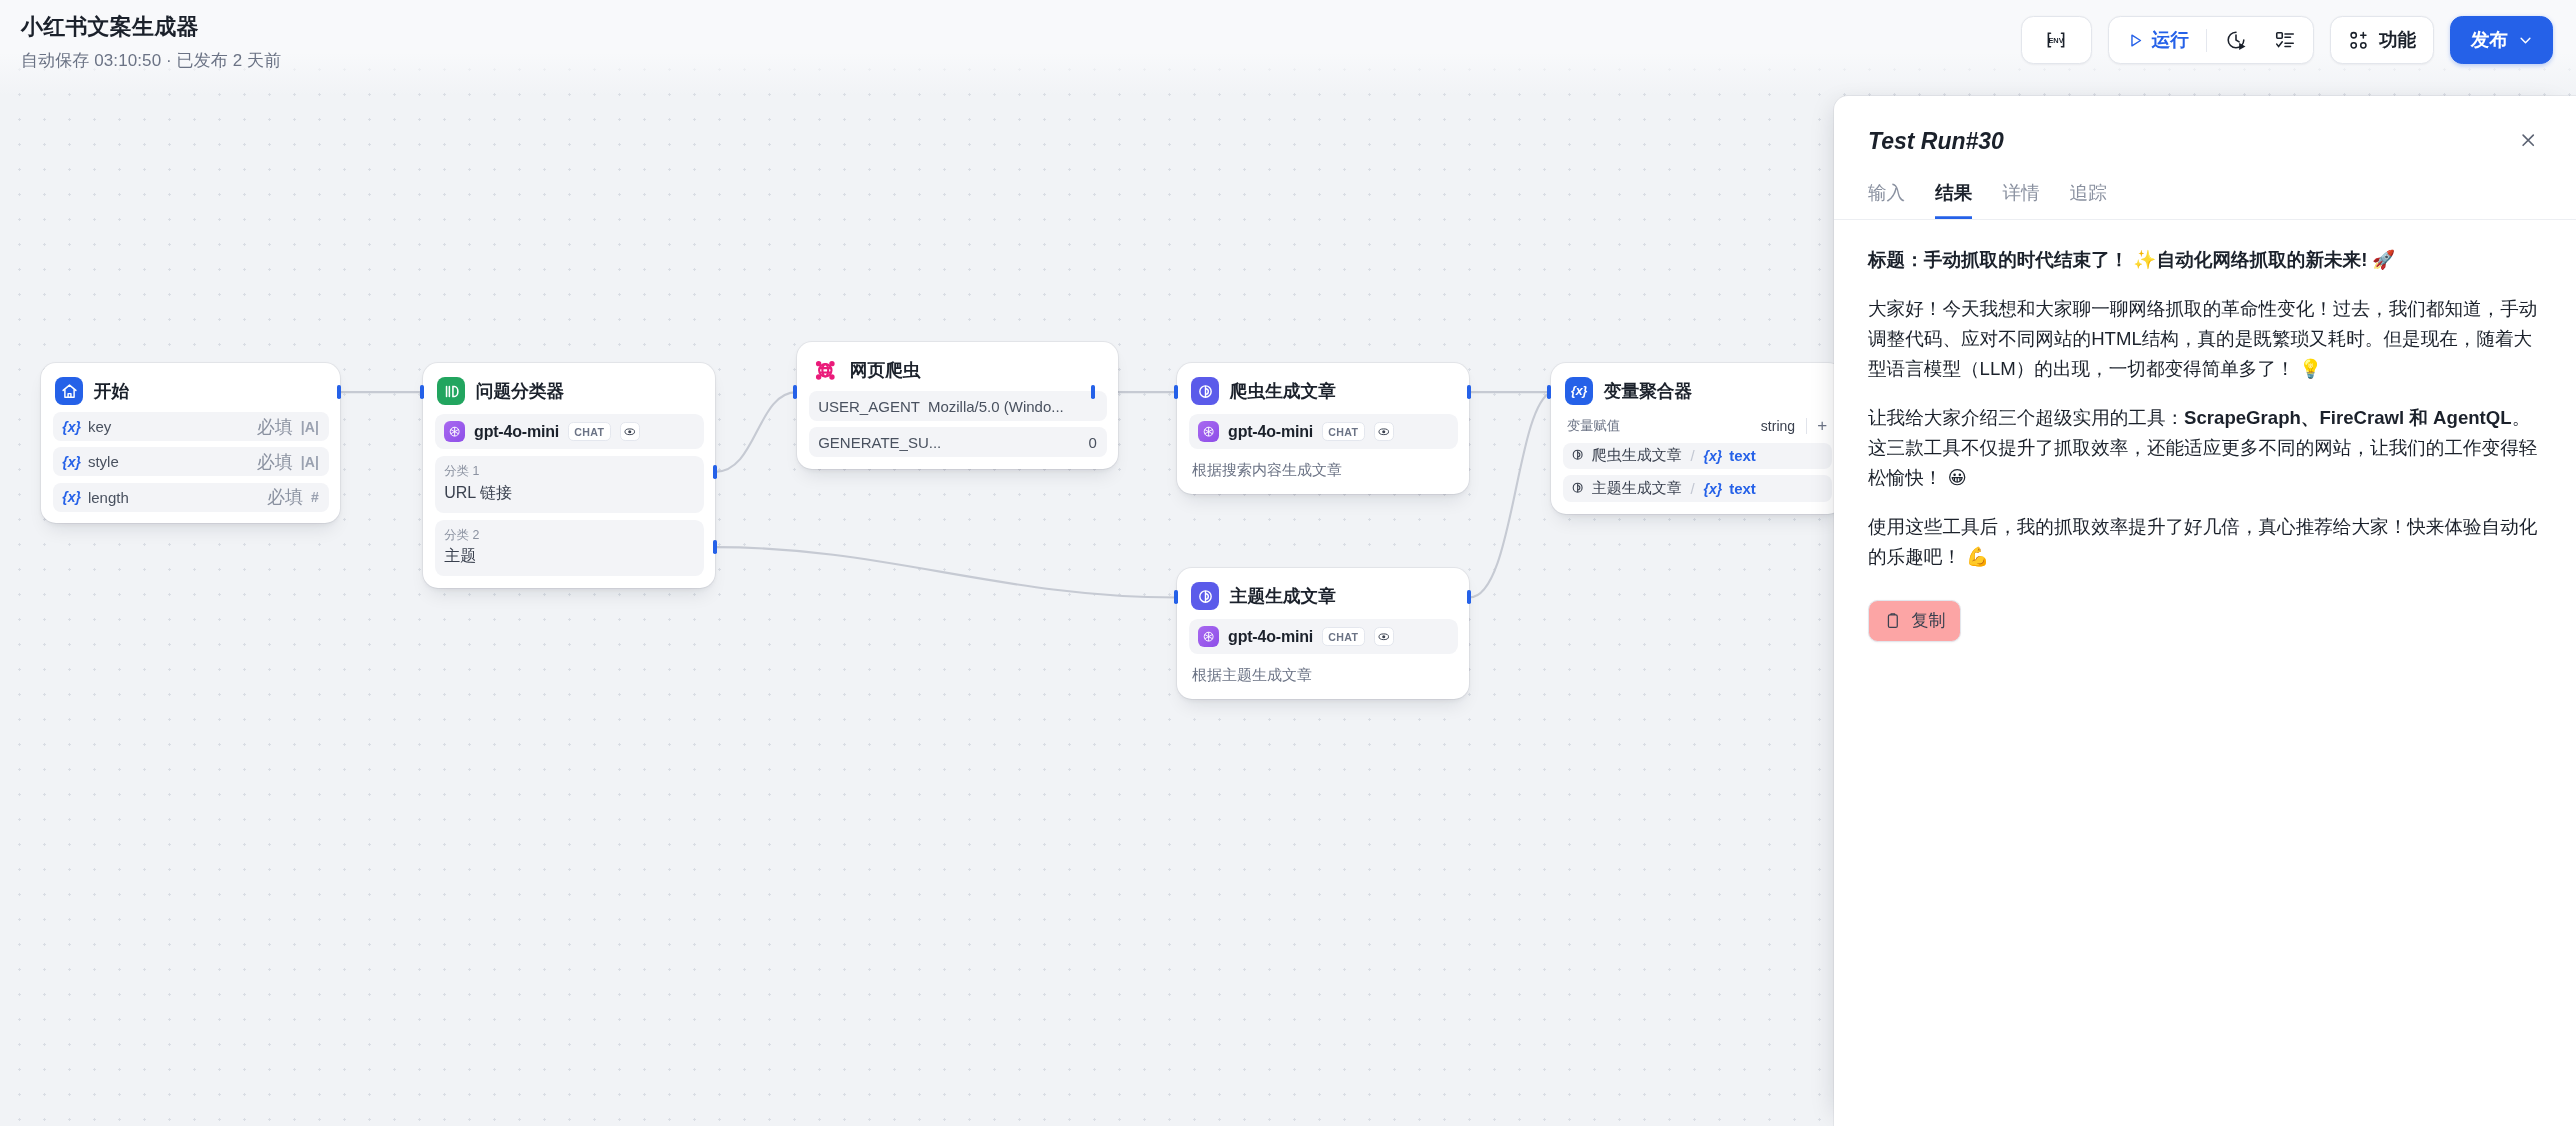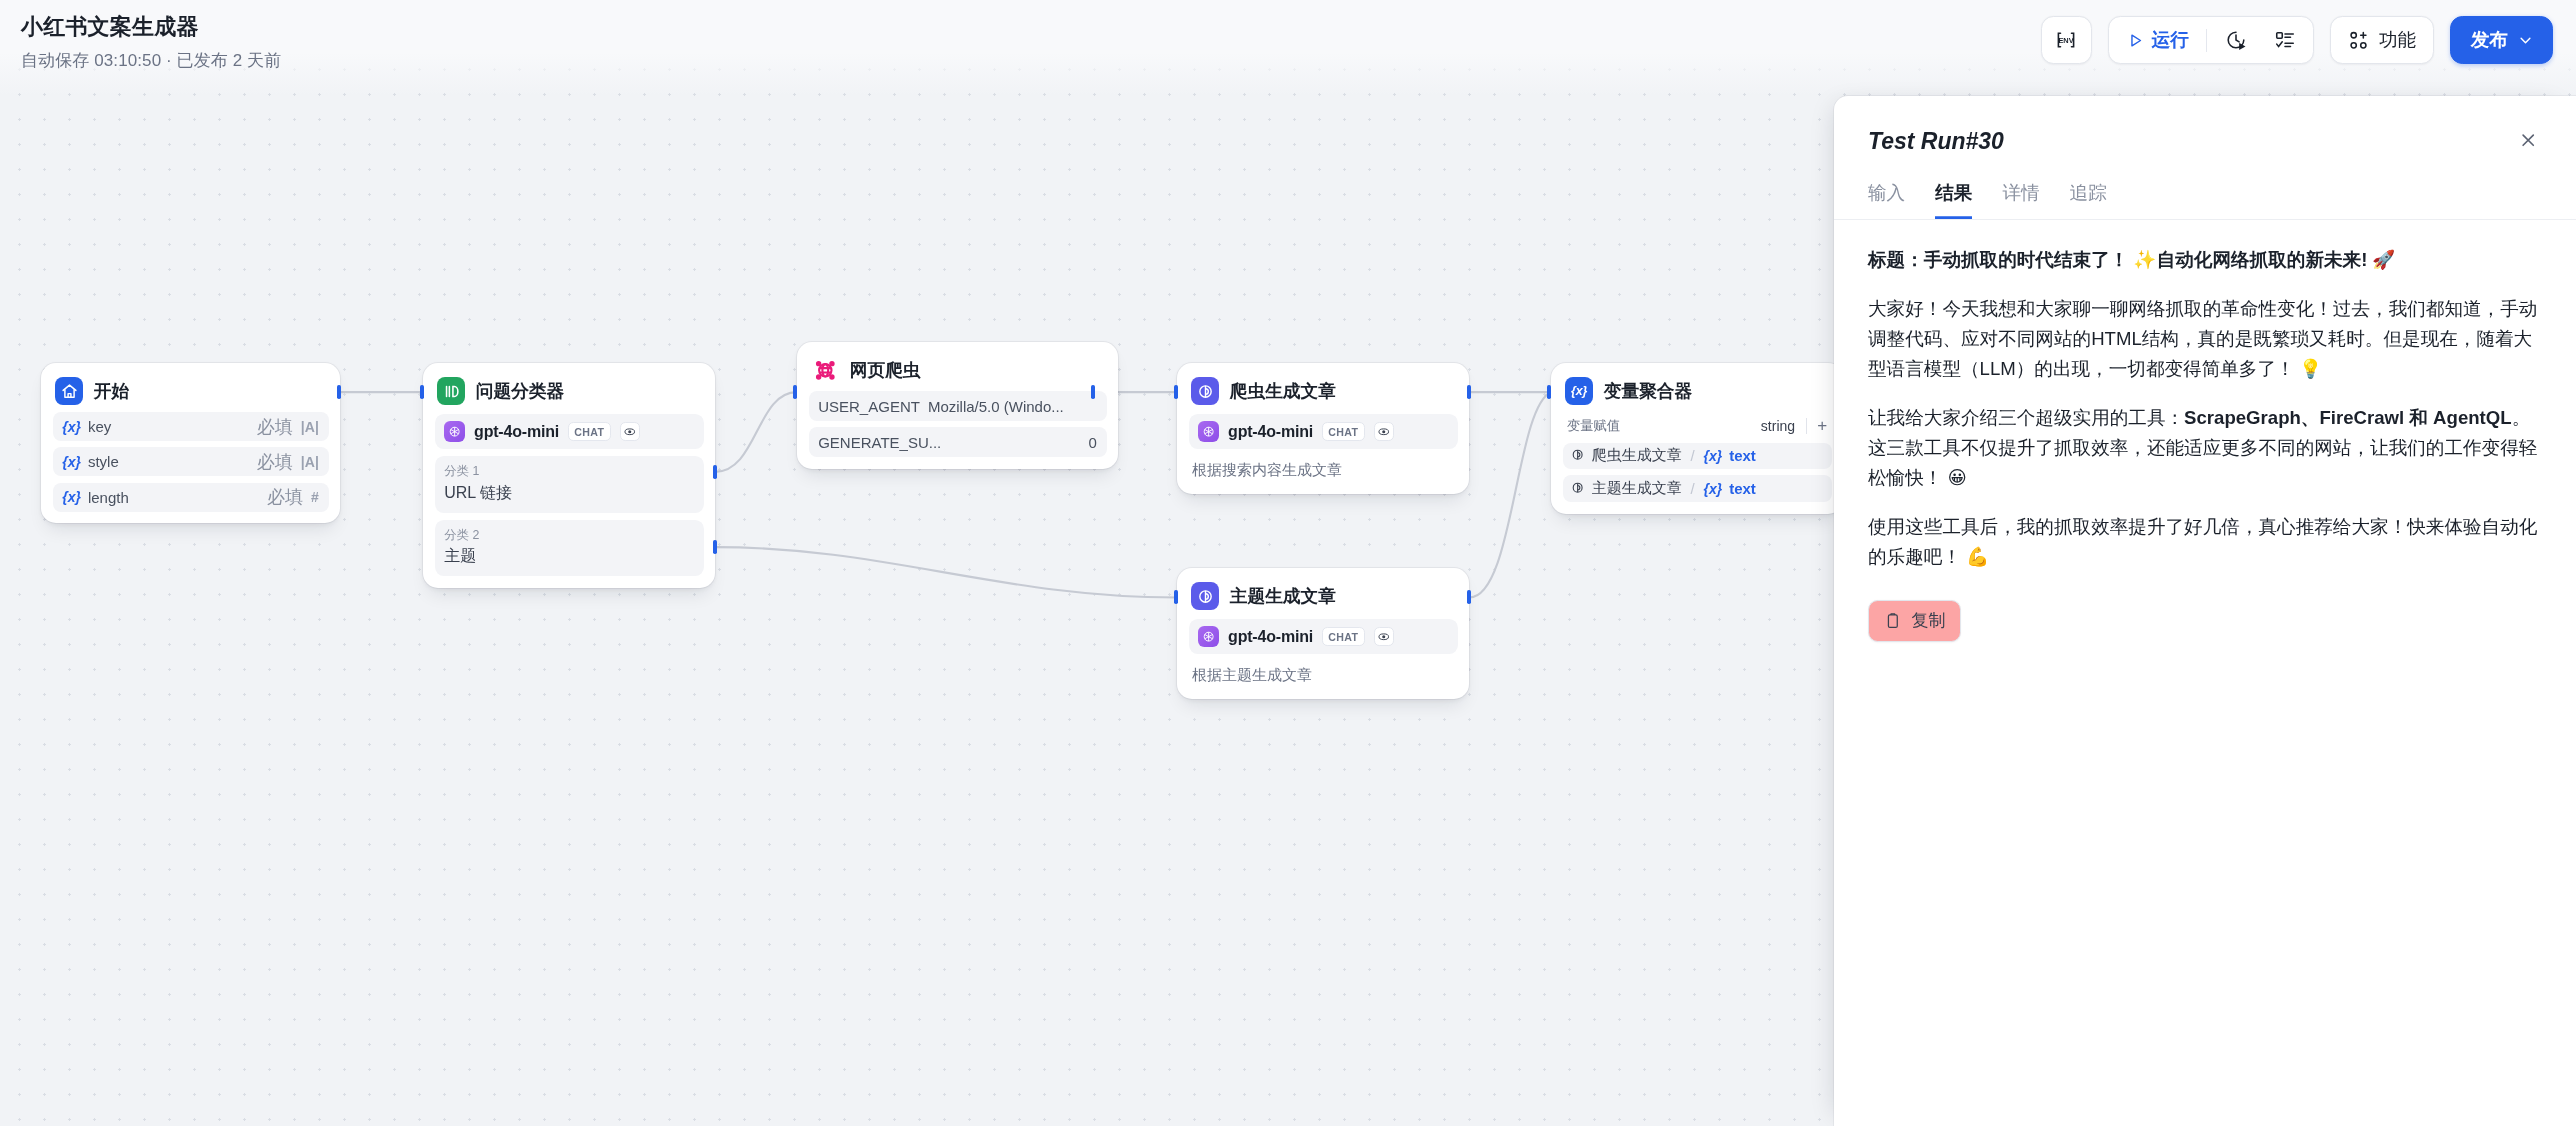--- a/index.html
+++ b/index.html
@@ -32,29 +32,29 @@
   .app-title { font-size: 22px; font-weight: 700; color: #1b212b; letter-spacing: 0.2px; }
   .app-sub { font-size: 17px; color: #6b7385; margin-top: 7px; letter-spacing: 0.1px; }
 
   .tools { position: absolute; right: 23px; top: 16px; display: flex; align-items: center; gap: 16px; }
   .btn {
     display: flex; align-items: center; justify-content: center;
     background: #ffffff; border: 0.9px solid #e3e6ec; border-radius: 12.4px;
     height: 48px; box-shadow: 0 0.9px 1.8px rgba(16,24,40,.05);
     cursor: pointer; user-select: none;
   }
-  .btn-env { width: 51px; }
+  .btn-env { width: 71px; }
   .btn-group { padding: 0 5.3px; gap: 1.8px; }
   .grp-item {
     display: flex; align-items: center; gap: 8px; height: 37px;
     padding: 0 12.4px; border-radius: 8.9px; cursor: pointer;
   }
   .grp-item.run { color: #2561e8; font-size: 18.6px; font-weight: 600; }
   .grp-sep { width: 0.9px; height: 23px; background: #e4e7ee; margin: 0 3.5px; }
-  .btn-feature { padding: 0 17px; gap: 9.7px; font-size: 18.6px; color: #1b212b; font-weight: 400; }
+  .btn-feature { padding: 0 17px; gap: 9.7px; font-size: 18.6px; color: #1b212b; font-weight: 700; }
   .btn-publish {
     background: #2561e8; border-color: #2561e8; color: #fff;
     padding: 0 19.5px; gap: 9.7px; font-size: 18.6px; font-weight: 600;
     box-shadow: 0 1.8px 4.4px rgba(37,97,232,.28);
   }
   .icn { display: inline-flex; align-items: center; justify-content: center; }
 
   
   .node {
     position: absolute; background: #ffffff; border-radius: 15px;

